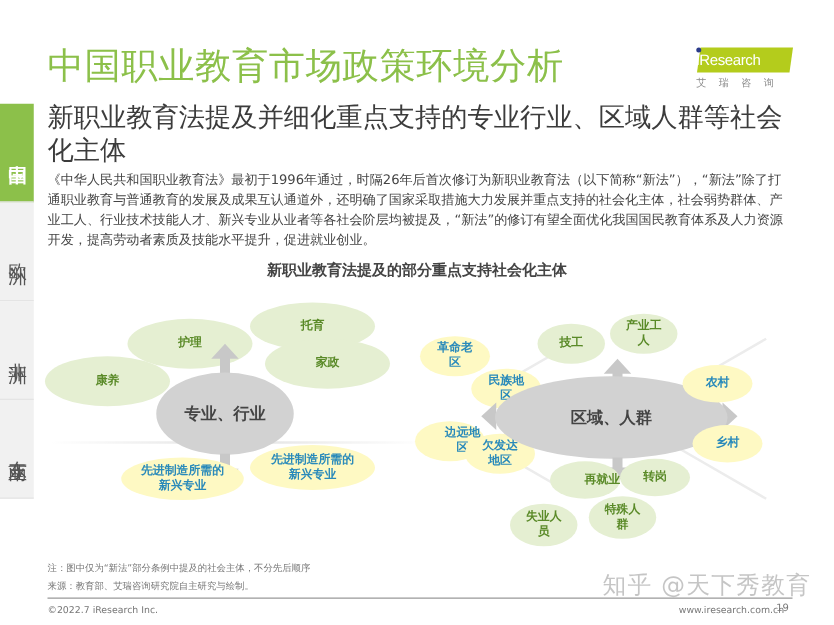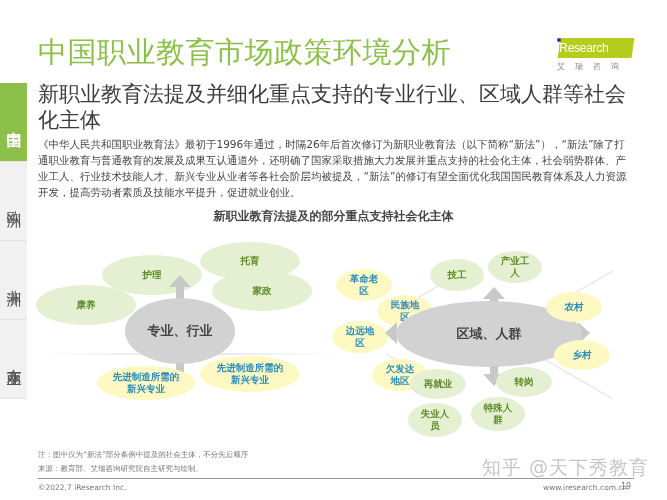--- a/index.html
+++ b/index.html
@@ -140,24 +140,24 @@
   <div class="spoke" style="left:505px;top:90px;width:90px;transform:rotate(-30deg);"></div>
   <div class="spoke" style="left:356px;top:128px;width:80px;transform:rotate(30deg);"></div>
   <div class="spoke" style="left:505px;top:128px;width:90px;transform:rotate(30deg);"></div>
 
   <div class="bub blue" style="left:306px;top:44px;width:56px;height:32px;">
       <span style="width:36px;">革命老区</span>
     </div>
   <div class="bub blue" style="left:347px;top:70px;width:56px;height:32px;">
       <span style="width:36px;">民族地区</span>
     </div>
-  <div class="bub blue" style="left:302px;top:96px;width:56px;height:32px;">
+  <div class="bub blue" style="left:302px;top:112px;width:56px;height:32px;justify-content:flex-end;">
       <span style="width:36px;">边远地区</span>
     </div>
-  <div class="bub blue" style="left:342px;top:122px;width:56px;height:32px;margin-top:12px;">
+  <div class="bub blue" style="left:342px;top:122px;width:56px;height:32px;">
       <span style="width:36px;">欠发达地区</span>
     </div>
 
   <div class="bub green" style="left:400px;top:34px;width:54px;height:32px;">
       <span>技工</span>
     </div>
   <div class="bub green" style="left:458px;top:26px;width:54px;height:32px;">
       <span style="width:36px;">产业工人</span>
     </div>
 
@@ -173,21 +173,21 @@
   <div class="arrow-v" style="left:460px;top:141px;height:10px;"></div>
   <div class="tri-down" style="left:453px;top:149px;"></div>
 
   <div class="bub blue" style="left:516px;top:67px;width:56px;height:30px;">
       <span>农村</span>
     </div>
   <div class="bub blue" style="left:524px;top:115px;width:56px;height:30px;">
       <span>乡村</span>
     </div>
 
-  <div class="bub green" style="left:380px;top:144px;width:56px;height:30px;">
+  <div class="bub green" style="left:410px;top:144px;width:56px;height:30px;justify-content:flex-end;">
       <span>再就业</span>
     </div>
   <div class="bub green" style="left:466px;top:142px;width:56px;height:30px;text-align:right;">
       <span>转岗</span>
     </div>
   <div class="bub green" style="left:378px;top:178px;width:54px;height:34px;">
       <span style="width:36px;">失业人员</span>
     </div>
   <div class="bub green" style="left:441px;top:172px;width:54px;height:34px;">
       <span style="width:36px;">特殊人群</span>

